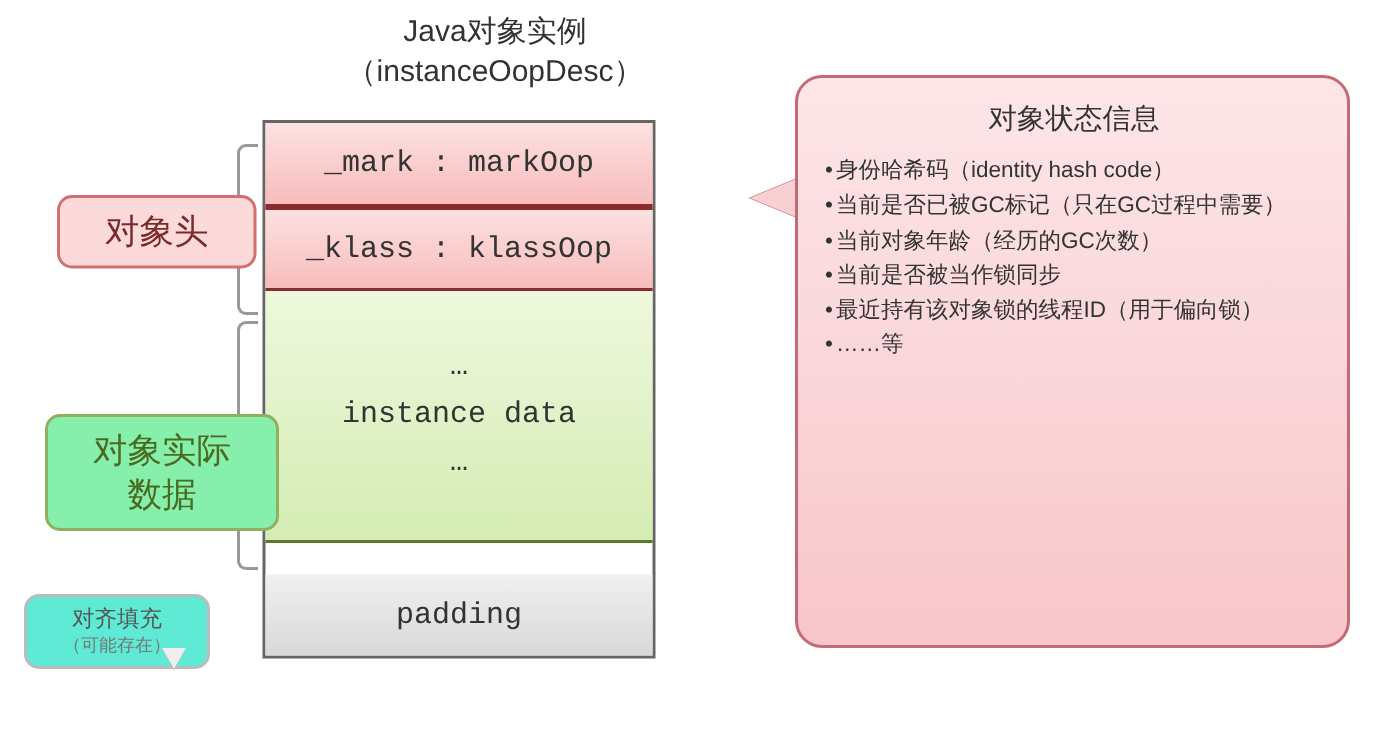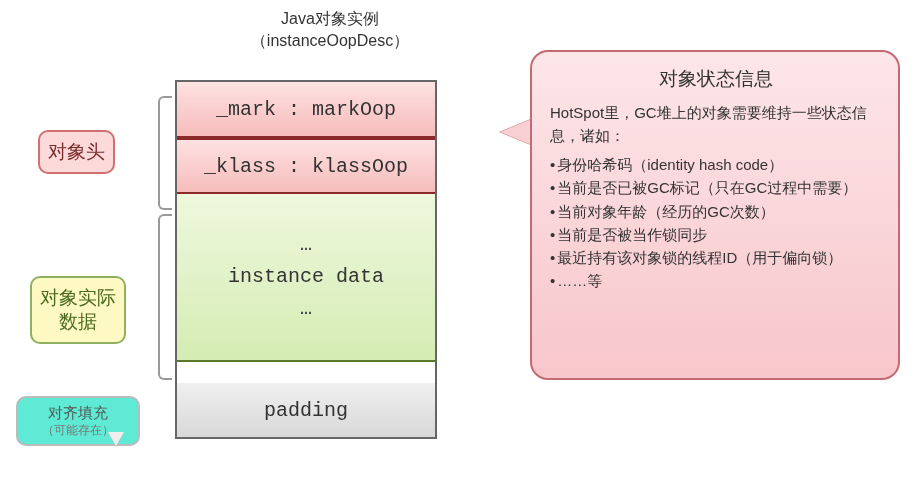--- a/index.html
+++ b/index.html
@@ -10,21 +10,21 @@
     width: 921px;
     height: 500px;
     position: relative;
   }
   .title {
     position: absolute;
     top: 8px;
     left: 205px;
     width: 250px;
     text-align: center;
-    font-size: 16px;
+    font-size: 20px;
     color: #333;
     line-height: 1.35;
   }
   .stack {
     position: absolute;
     top: 80px;
     left: 175px;
     width: 262px;
     border: 2px solid #666;
   }
@@ -54,37 +54,37 @@
     border-radius: 0 6px 6px 0;
     width: 14px;
   }
   .bracket.left { border-right:none; border-left:2px solid #999; border-radius:6px 0 0 6px; left:158px;}
   .label {
     position: absolute;
     display:inline-flex;
     align-items:center;
     justify-content:center;
     text-align:center;
-    padding:8px 8px;
+    padding:8px 30px;
     border-radius:10px;
     border:2px solid;
-    font-size:19px;
+    font-size:23px;
     line-height:1.25;
     white-space:nowrap;
   }
   .label.red   { background:#fcdada; border-color:#d07070; color:#7a2a2a; }
-  .label.green { background:#fef9c3; border-color:#8fb060; color:#4a6a20; }
+  .label.green { background:#86efac; border-color:#8fb060; color:#4a6a20; }
   .label.gray  { background:#5eead4; border-color:#bbbbbb; color:#555; font-size:15px; padding:6px 24px;}
   .label .sub  { font-size:12px; display:block; color:#777; }
   .callout {
     position: absolute;
     top: 50px;
     left: 530px;
     width: 370px;
-    height: 330px;
+    height: 382px;
     background: linear-gradient(#fde6e8,#f7c6cb);
     border: 2px solid #c46a72;
     border-radius: 18px;
     padding: 14px 16px 14px 18px;
     font-size: 15px;
     color: #333;
   }
   .callout .ctitle {
     text-align:center;
     font-size:19px;
@@ -149,21 +149,20 @@
   <span>
     <span>对齐填充</span>
     <span class="sub">（可能存在）</span>
   </span>
 </div>
 <div class="gray-tail" style="top:432px; left:108px;"></div>
 
 <div class="callout-tail"></div>
 <div class="callout">
   <div class="ctitle">对象状态信息</div>
-  <div class="para">HotSpot里，GC堆上的对象需要维持一些状态信息，诸如：</div>
   <ul>
     <li>身份哈希码（identity hash code）</li>
     <li>当前是否已被GC标记（只在GC过程中需要）</li>
     <li>当前对象年龄（经历的GC次数）</li>
     <li>当前是否被当作锁同步</li>
     <li>最近持有该对象锁的线程ID（用于偏向锁）</li>
     <li>……等</li>
   </ul>
 </div>
 

